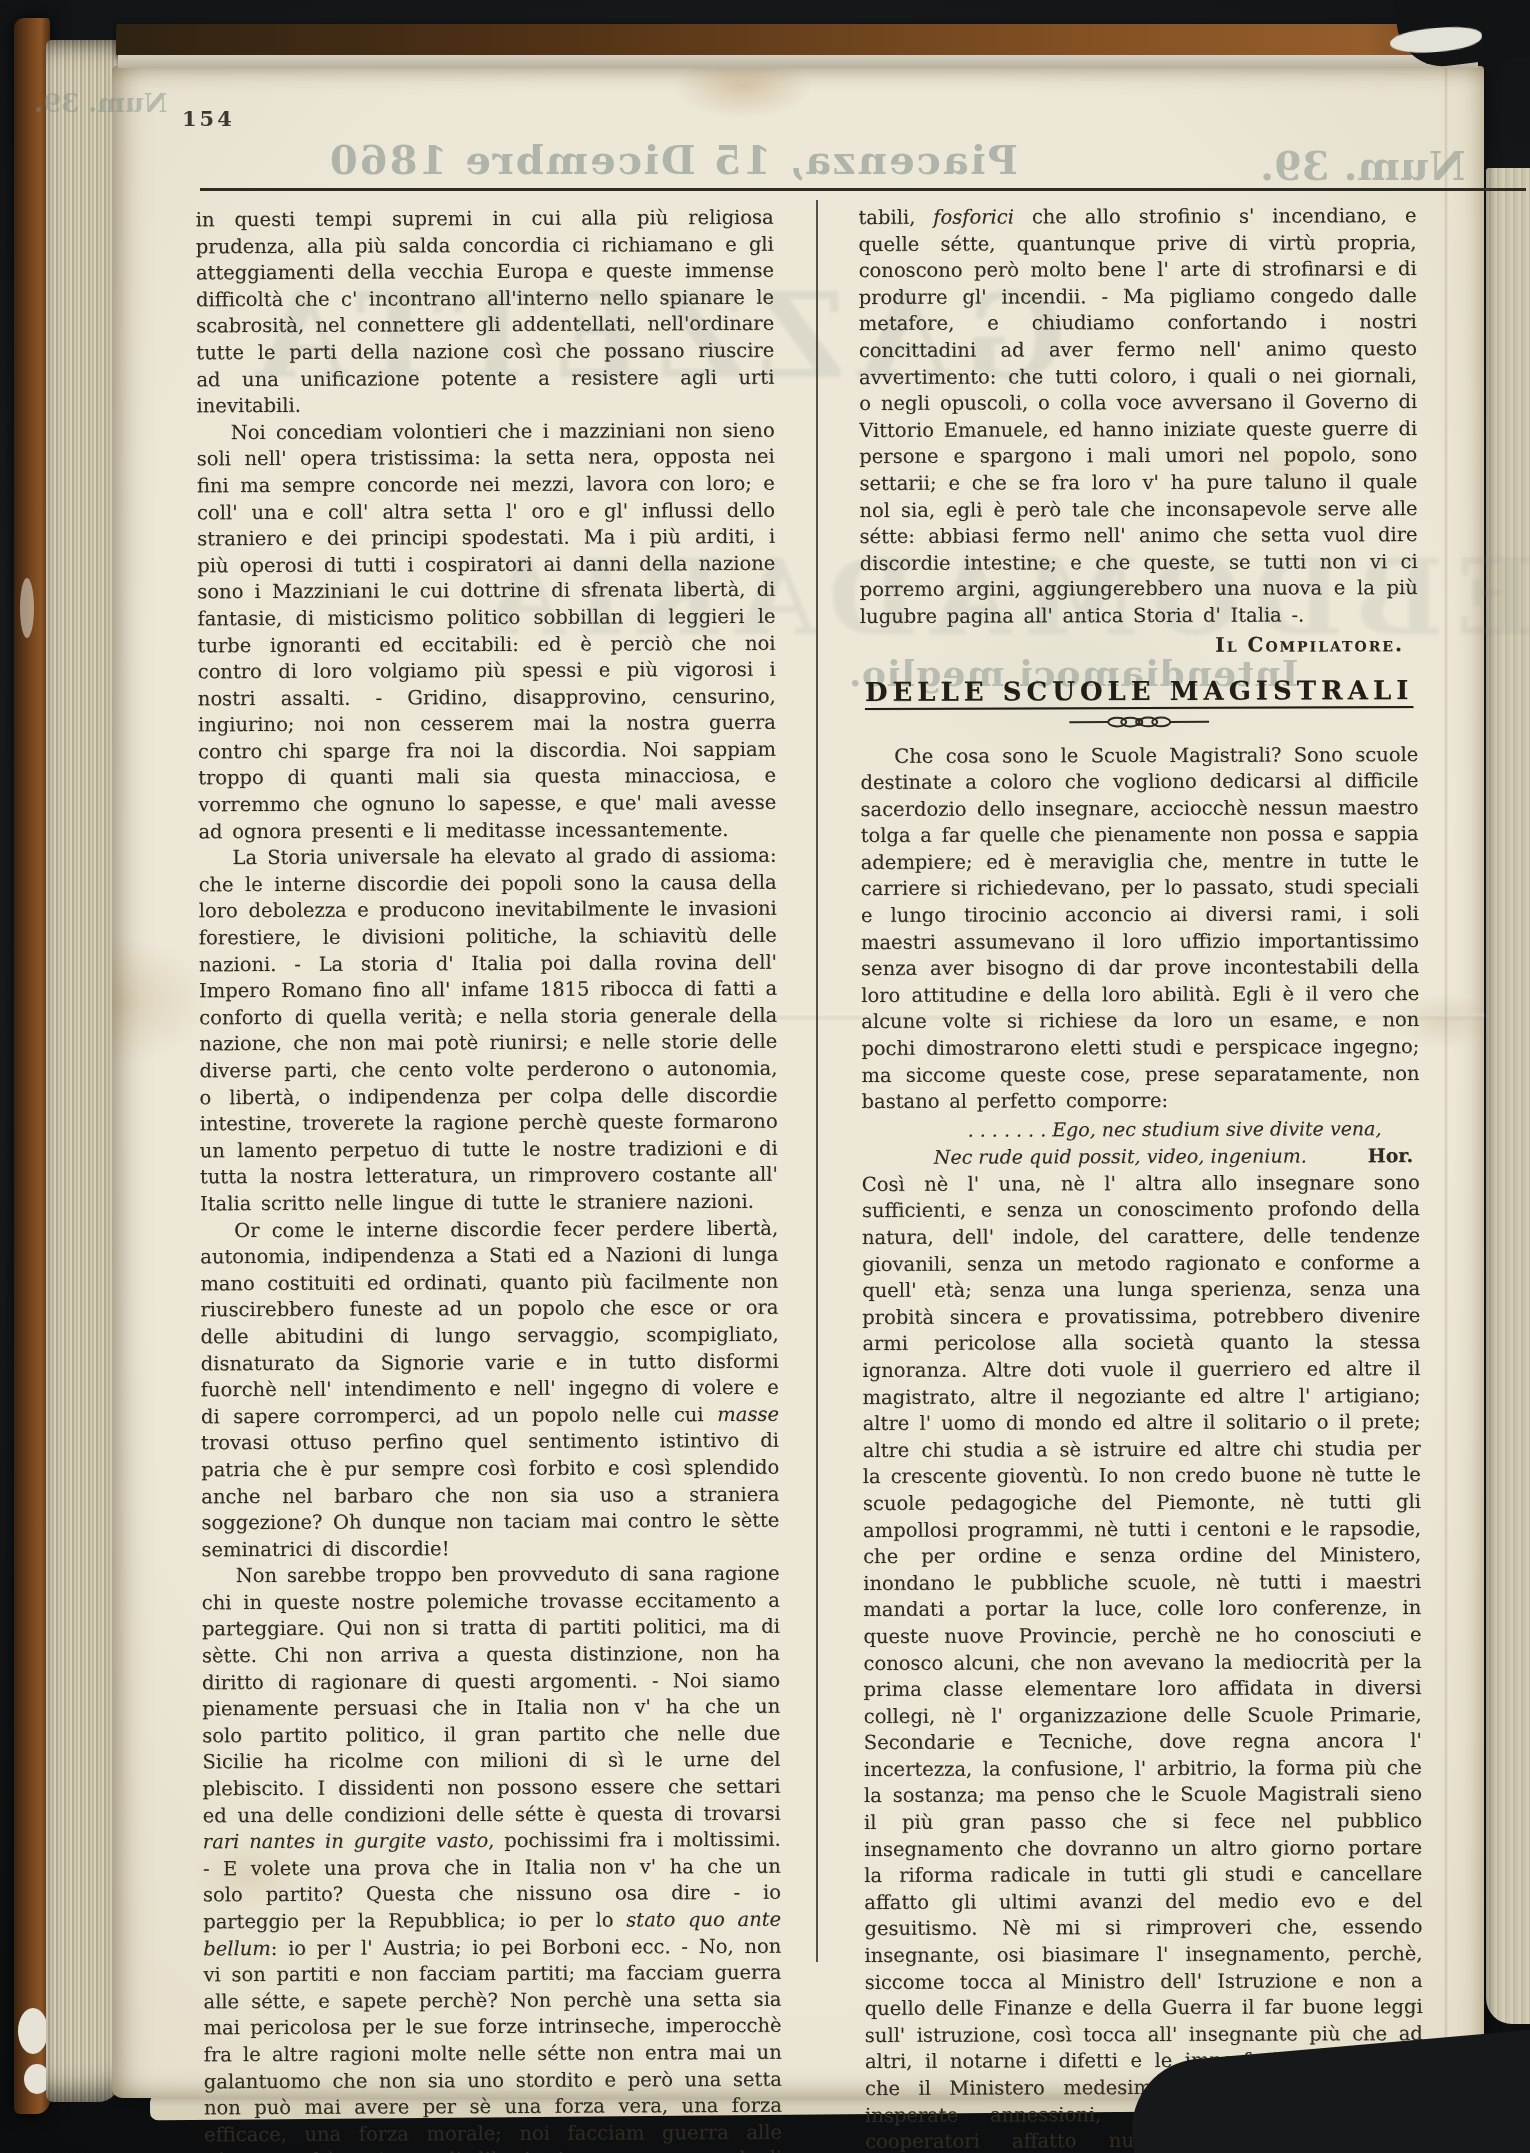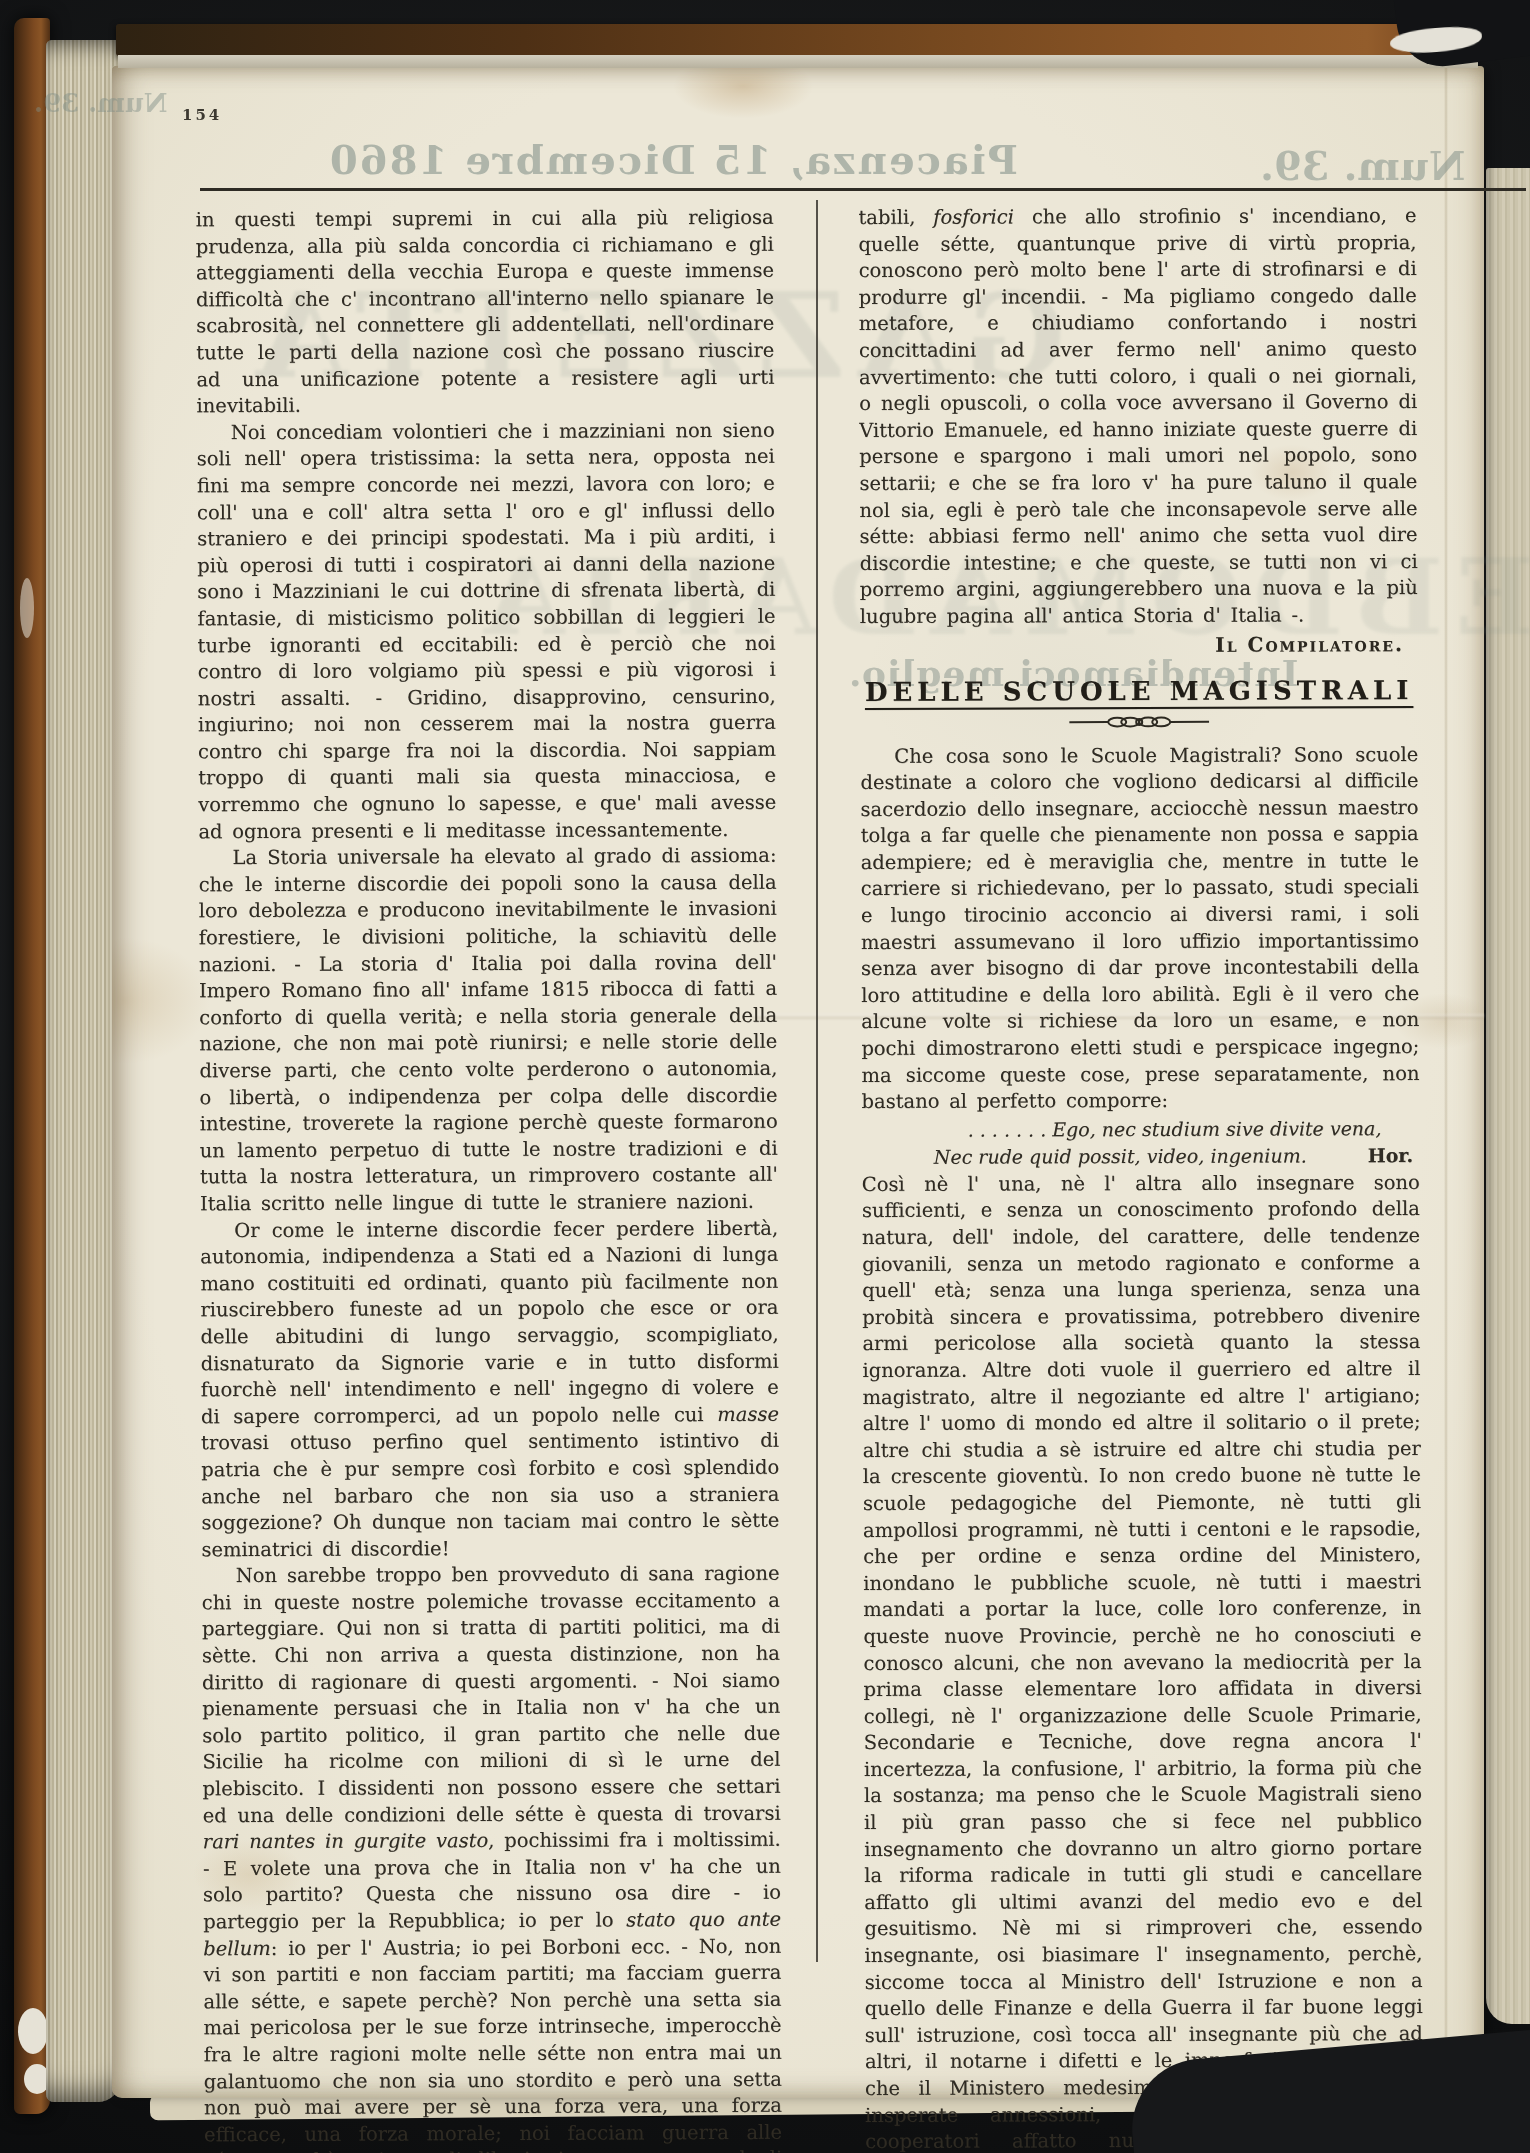--- a/index.html
+++ b/index.html
@@ -74,21 +74,21 @@
       inset 0 16px 22px -14px rgba(110,95,60,.45),
       inset 0 -18px 26px -16px rgba(110,95,60,.35),
       6px 0 14px -4px rgba(0,0,0,.5);
     border-radius:3px 4px 80px 10px / 3px 4px 34px 10px;
   }
   .crease-v{position:absolute;left:1332px;top:0;width:4px;height:100%;
     background:linear-gradient(to right,transparent,rgba(120,100,60,.22),transparent);}
   .crease-h{position:absolute;left:640px;top:948px;width:732px;height:5px;
     background:linear-gradient(rgba(255,255,255,.35),rgba(120,100,60,.18));filter:blur(1px);}
   
-  .pagenum{position:absolute;left:70px;top:40px;font-size:15px;font-weight:bold;
+  .pagenum{position:absolute;left:70px;top:40px;font-size:21px;font-weight:bold;
     letter-spacing:3px;color:#3c3931;}
   .head-rule{position:absolute;left:88px;top:122px;width:1326px;height:3px;
     background:#2e2b24;box-shadow:0 3px 0 -1.5px rgba(46,43,36,.35);}
   .col-divider{position:absolute;left:704px;top:134px;width:2px;height:1762px;
     background:#393630;opacity:.85;}
   
   .ghost{position:absolute;transform:scaleX(-1);color:#7e8d86;font-weight:bold;
     white-space:nowrap;filter:blur(.7px);}
   .g-center{left:216px;top:70px;font-size:40px;letter-spacing:2px;opacity:.55;}
   .g-right{left:1148px;top:76px;font-size:40px;opacity:.5;}

